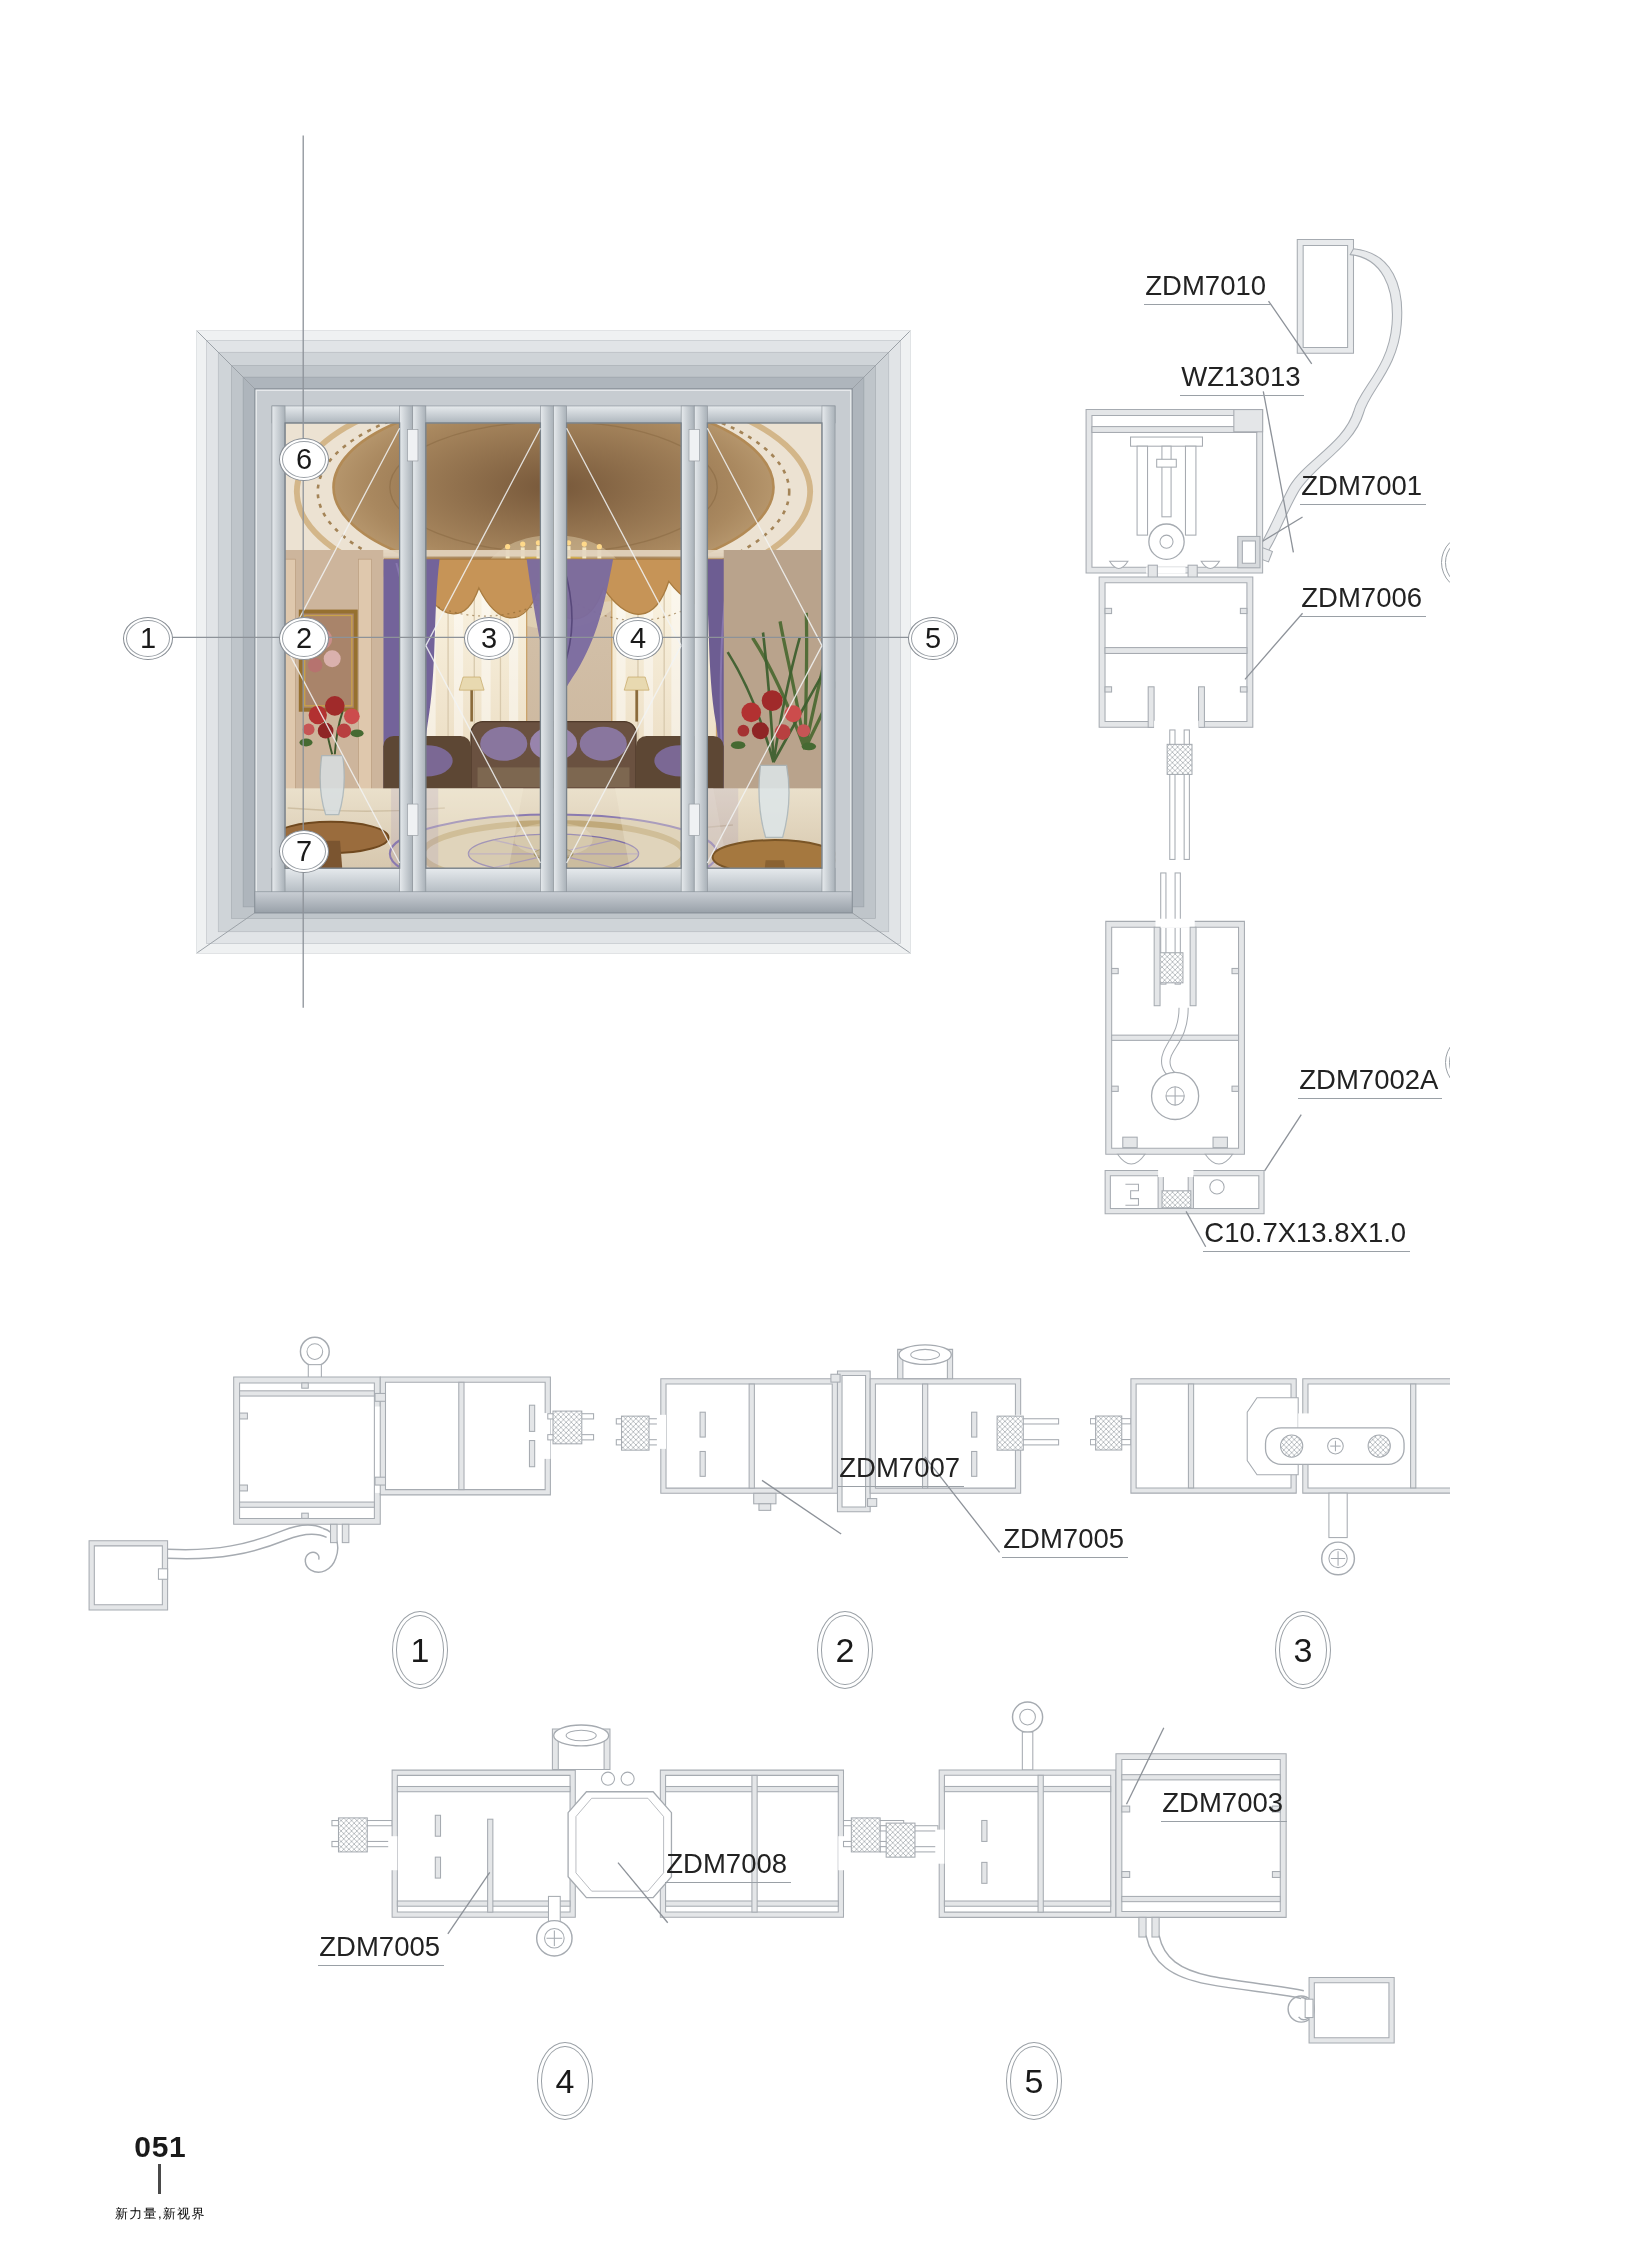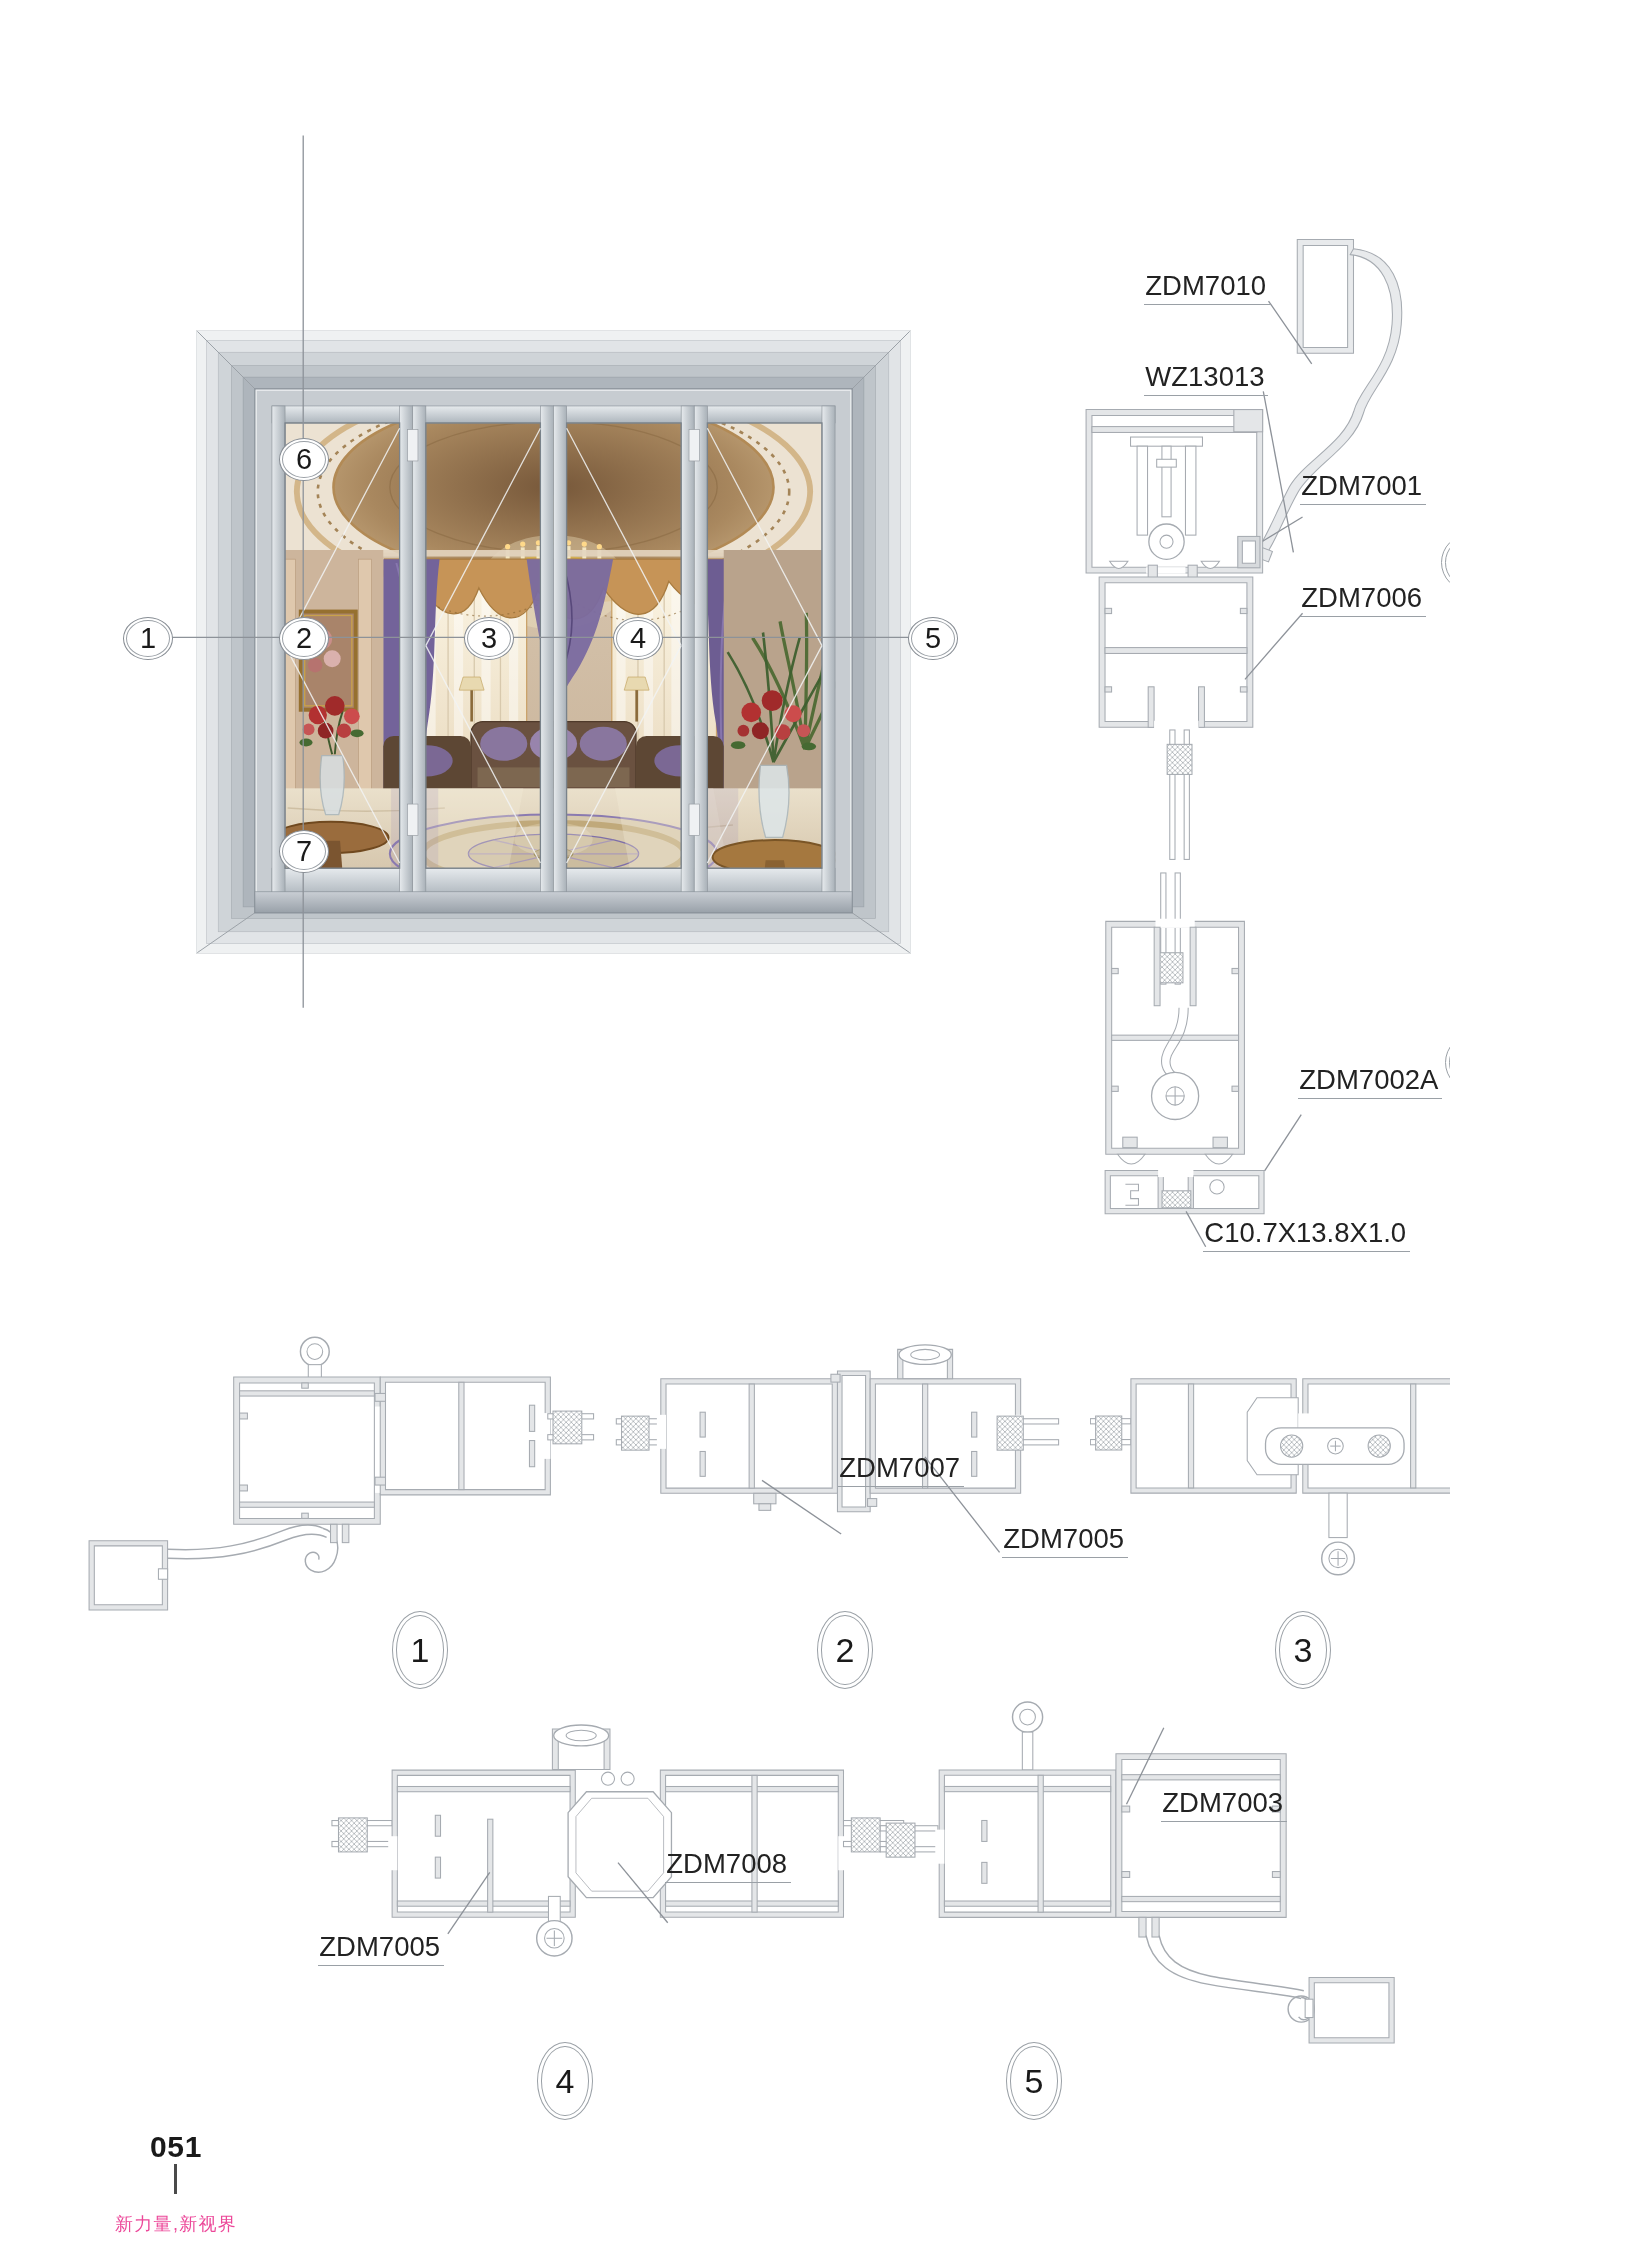--- a/index.html
+++ b/index.html
@@ -13,21 +13,21 @@
   .ccirc{position:absolute;background:#fff;border:1.3px solid #9aa0a6;border-radius:50%;
          display:flex;align-items:center;justify-content:center;color:#1a1a1a;}
   .ccirc::before{content:"";position:absolute;inset:3.3px;border:1.3px solid #9aa0a6;border-radius:50%;}
   .sc{width:54px;height:76px;font-size:34px;}
   .sc.round{width:55px;height:55px;font-size:33px;}
   .pc{width:48px;height:41px;font-size:29px;border-color:#868c93;}
   .pc::before{inset:2px;border-width:0.7px;}
   .footer{position:absolute;left:115px;top:2130px;display:flex;align-items:center;flex-direction:column;}
   .footer .num{font-size:30px;font-weight:bold;color:#1a1a1a;letter-spacing:0.7px;}
   .footer .bar{width:2.6px;height:30px;background:#4a4a4a;margin:0 9.2px 0 7.9px;}
-  .footer .tag{font-size:18px;color:#ec4899;letter-spacing:1.3px;margin-top:18px;}
+  .footer .tag{font-size:13px;color:#000000;letter-spacing:1.3px;margin-top:11px;}
   .ol{position:absolute;left:0;top:0;pointer-events:none;}
 </style>
 </head>
 <body>
 
 <div class="page">
 
 <svg width="0" height="0" class="abs" style="left:0;top:0">
  <defs>
   <pattern id="hx" width="8" height="8" patternUnits="userSpaceOnUse">
@@ -640,21 +640,21 @@
     <line x1="1842" y1="1905" x2="1812" y2="1851"></line>
     <line x1="1285" y1="2344" x2="1164" y2="2262"></line>
     <line x1="1527" y1="2372" x2="1413" y2="2226"></line>
     <line x1="684" y1="2955" x2="748" y2="2861"></line>
     <line x1="1020" y1="2938" x2="944" y2="2846"></line>
     <line x1="1778" y1="2640" x2="1721" y2="2757"></line>
   </g>
 </svg>
 
 <div class="plabel" style="left:1144px;top:272px">ZDM7010</div>
-<div class="plabel" style="left:1144px;top:363px">WZ13013</div>
+<div class="plabel" style="left:1180px;top:363px">WZ13013</div>
 <div class="plabel" style="left:1300px;top:472px">ZDM7001</div>
 <div class="plabel" style="left:1300px;top:584px">ZDM7006</div>
 <div class="plabel" style="left:1298px;top:1066px">ZDM7002A</div>
 <div class="plabel" style="left:1203px;top:1219px">C10.7X13.8X1.0</div>
 <div class="plabel" style="left:838px;top:1454px">ZDM7007</div>
 <div class="plabel" style="left:1002px;top:1525px">ZDM7005</div>
 <div class="plabel" style="left:318px;top:1933px">ZDM7005</div>
 <div class="plabel" style="left:665px;top:1850px">ZDM7008</div>
 <div class="plabel" style="left:1161px;top:1789px">ZDM7003</div>
 

